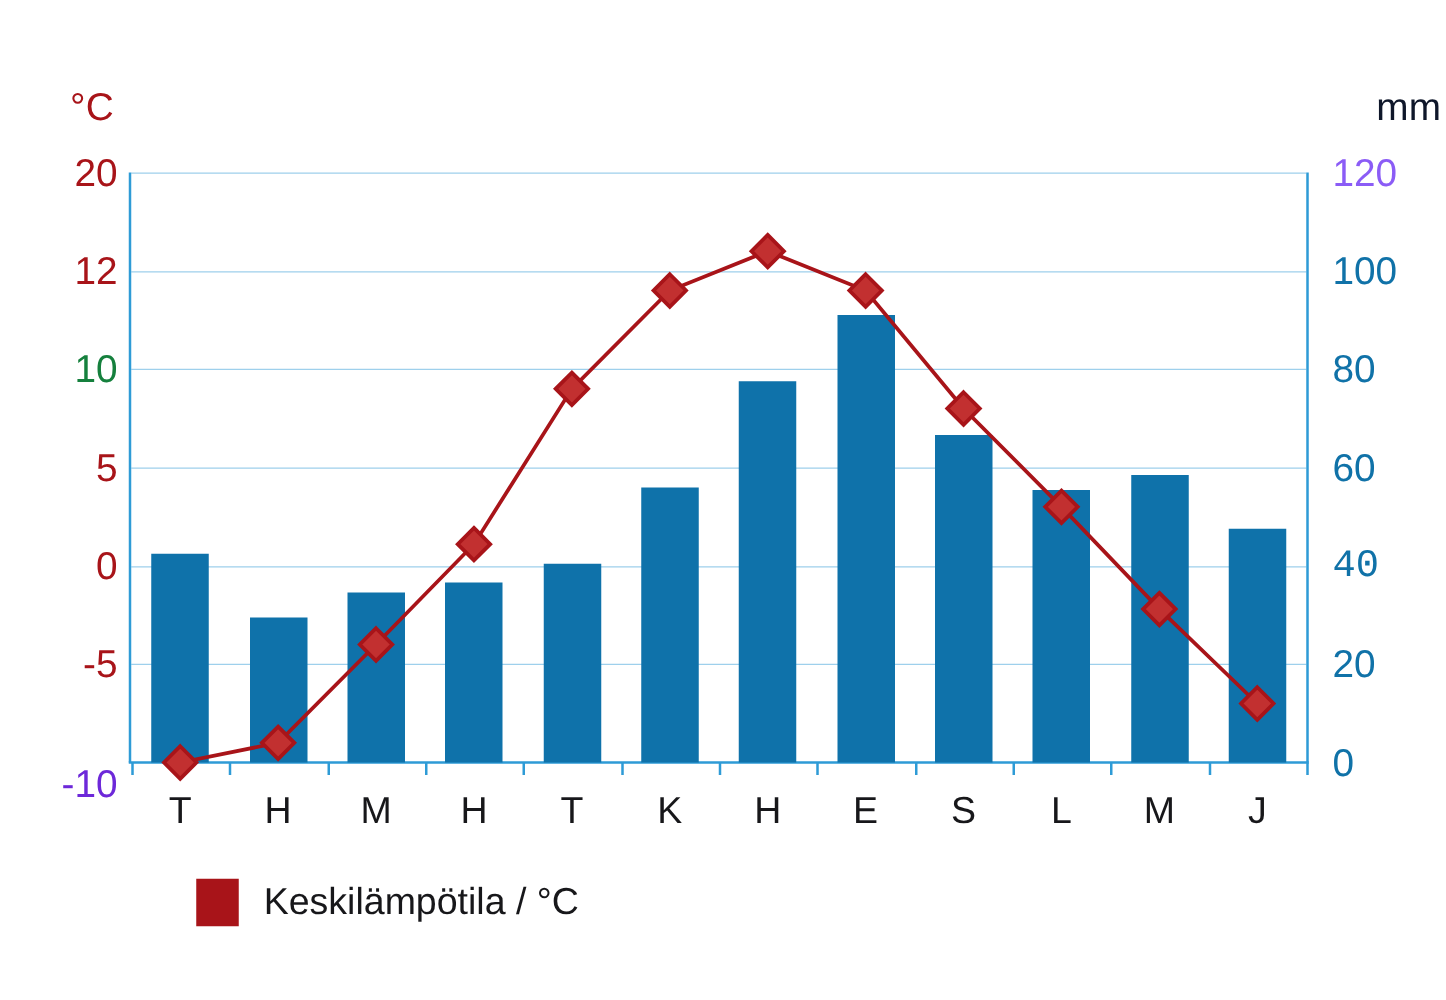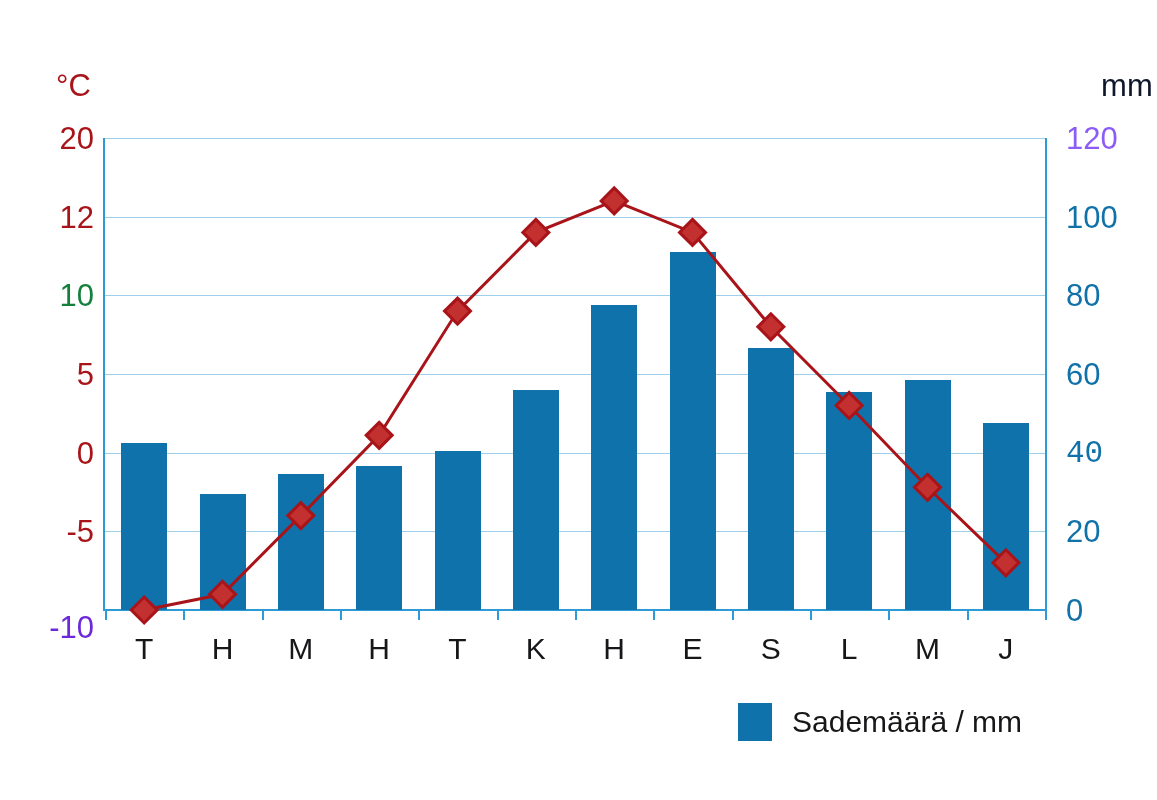--- a/index.html
+++ b/index.html
@@ -230,19 +230,19 @@
       <div class="cat-label" style="left: 535.833px; color: rgb(23, 23, 26);">K</div>
       <div class="cat-label" style="left: 614.167px; color: rgb(23, 23, 26);">H</div>
       <div class="cat-label" style="left: 692.5px; color: rgb(23, 23, 26);">E</div>
       <div class="cat-label" style="left: 770.833px; color: rgb(23, 23, 26);">S</div>
       <div class="cat-label" style="left: 849.167px; color: rgb(23, 23, 26);">L</div>
       <div class="cat-label" style="left: 927.5px; color: rgb(23, 23, 26);">M</div>
       <div class="cat-label" style="left: 1005.83px; color: rgb(23, 23, 26);">J</div>
     </div>
 
   <div id="legend">
-    <div class="legend-item" id="legend-precip">
-      <div class="legend-swatch" id="swatch-precip" style="background: rgb(15, 114, 170);"></div>
-      <div class="legend-text">Sademäärä / mm</div>
+    <div class="legend-item" id="legend-temp">
+      <div class="legend-swatch" id="swatch-temp" style="background: rgb(168, 20, 25);"></div>
+      <div class="legend-text">Keskilämpötila / °C</div>
     </div>
   </div>
 
 </div>
 
 </body></html>

